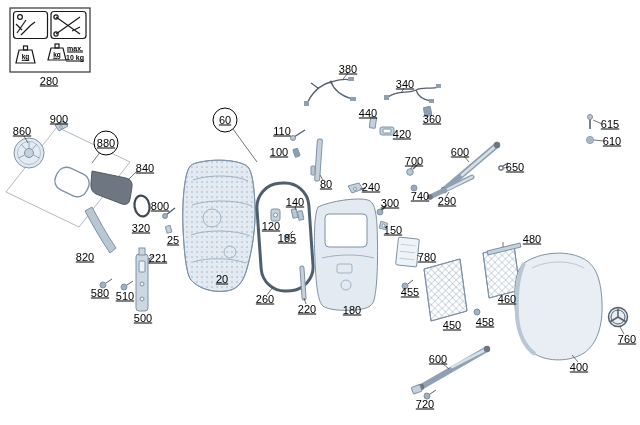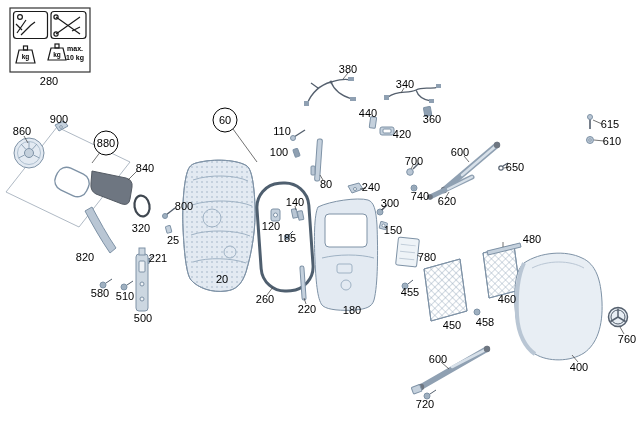--- a/index.html
+++ b/index.html
@@ -5,20 +5,21 @@
   html,body { margin:0; padding:0; background:#ffffff; }
   .stage {
     position:relative; width:640px; height:425px; background:#ffffff;
     overflow:hidden; font-family:"Liberation Sans", sans-serif;
   }
   .art { position:absolute; left:0; top:0; width:640px; height:425px; }
   .lbl {
     position:absolute; transform:translate(-50%,-50%);
     font-size:11px; color:#000; white-space:nowrap; line-height:1;
     background:transparent;
+    text-decoration:underline;
   }
   .circled {
     min-width:25px; height:25px; padding:0 2px; box-sizing:border-box;
     border:1.3px solid #000; border-radius:14px; background:#ffffff;
     display:flex; align-items:center; justify-content:center;
   }
   .tiny { font-weight:bold; font-size:6.5px; }
   .maxi { font-weight:bold; font-size:7px; }
 </style>
 </head>
@@ -292,21 +293,21 @@
   </g>
 </svg>
 
 <span class="lbl" style="left:49px;top:81px">280</span>
 <span class="lbl" style="left:22px;top:131px">860</span>
 <span class="lbl" style="left:59px;top:119px">900</span>
 <span class="lbl circled" style="left:106px;top:143px">880</span>
 <span class="lbl" style="left:145px;top:168px">840</span>
 <span class="lbl" style="left:85px;top:257px">820</span>
 <span class="lbl" style="left:141px;top:228px">320</span>
-<span class="lbl" style="left:184px;top:206px">800</span>
+<span class="lbl" style="left:160px;top:206px">800</span>
 <span class="lbl" style="left:173px;top:240px">25</span>
 <span class="lbl" style="left:158px;top:258px">221</span>
 <span class="lbl" style="left:100px;top:293px">580</span>
 <span class="lbl" style="left:125px;top:296px">510</span>
 <span class="lbl" style="left:143px;top:318px">500</span>
 <span class="lbl" style="left:222px;top:279px">20</span>
 <span class="lbl circled" style="left:225px;top:120px">60</span>
 <span class="lbl" style="left:282px;top:131px">110</span>
 <span class="lbl" style="left:279px;top:152px">100</span>
 <span class="lbl" style="left:326px;top:184px">80</span>
@@ -323,21 +324,21 @@
 <span class="lbl" style="left:405px;top:84px">340</span>
 <span class="lbl" style="left:432px;top:119px">360</span>
 <span class="lbl" style="left:368px;top:113px">440</span>
 <span class="lbl" style="left:402px;top:134px">420</span>
 <span class="lbl" style="left:610px;top:124px">615</span>
 <span class="lbl" style="left:612px;top:141px">610</span>
 <span class="lbl" style="left:460px;top:152px">600</span>
 <span class="lbl" style="left:515px;top:167px">650</span>
 <span class="lbl" style="left:414px;top:161px">700</span>
 <span class="lbl" style="left:420px;top:196px">740</span>
-<span class="lbl" style="left:447px;top:201px">620</span>
+<span class="lbl" style="left:447px;top:201px">290</span>
 <span class="lbl" style="left:427px;top:257px">780</span>
 <span class="lbl" style="left:410px;top:292px">455</span>
 <span class="lbl" style="left:452px;top:325px">450</span>
 <span class="lbl" style="left:485px;top:322px">458</span>
 <span class="lbl" style="left:507px;top:299px">460</span>
 <span class="lbl" style="left:532px;top:239px">480</span>
 <span class="lbl" style="left:579px;top:367px">400</span>
 <span class="lbl" style="left:627px;top:339px">760</span>
 <span class="lbl" style="left:438px;top:359px">600</span>
 <span class="lbl" style="left:425px;top:404px">720</span>

